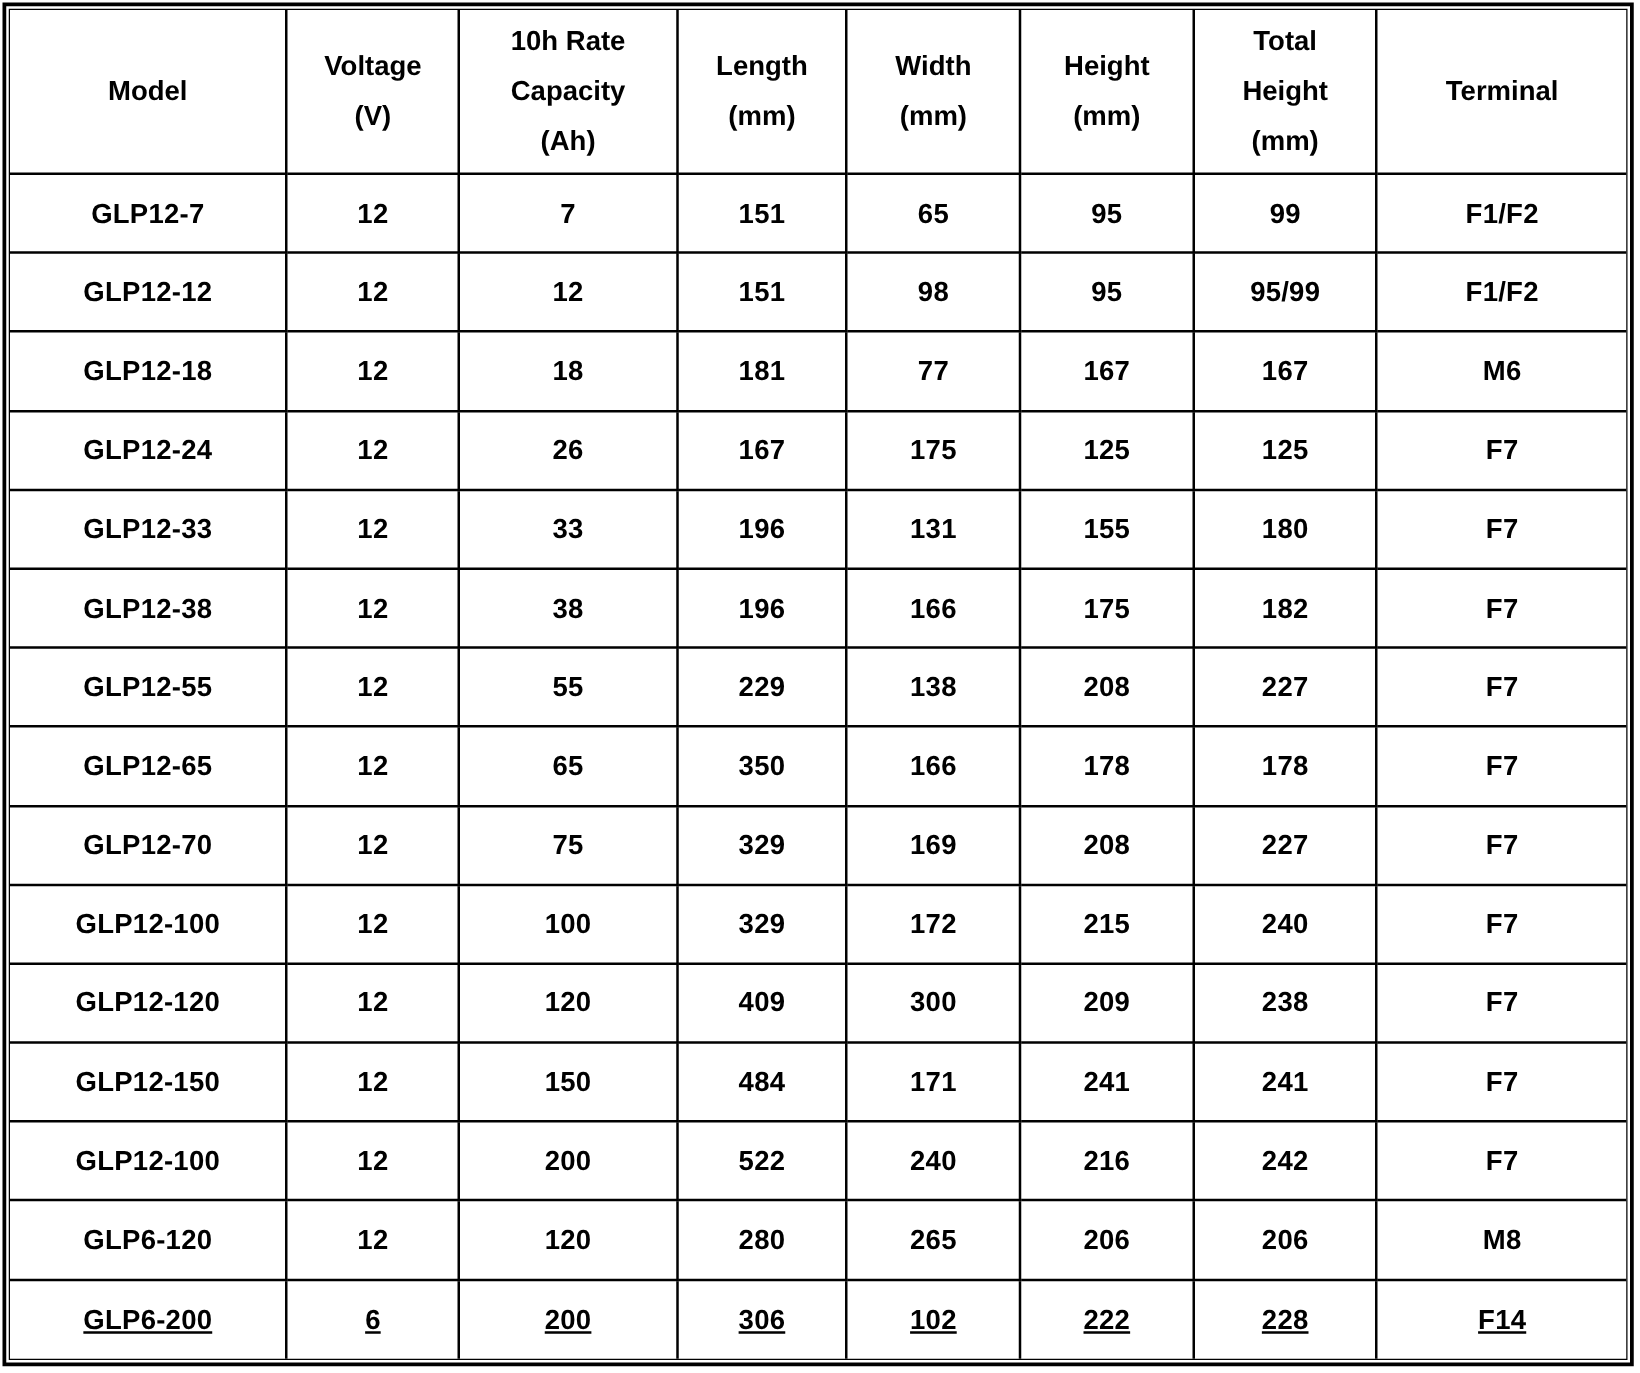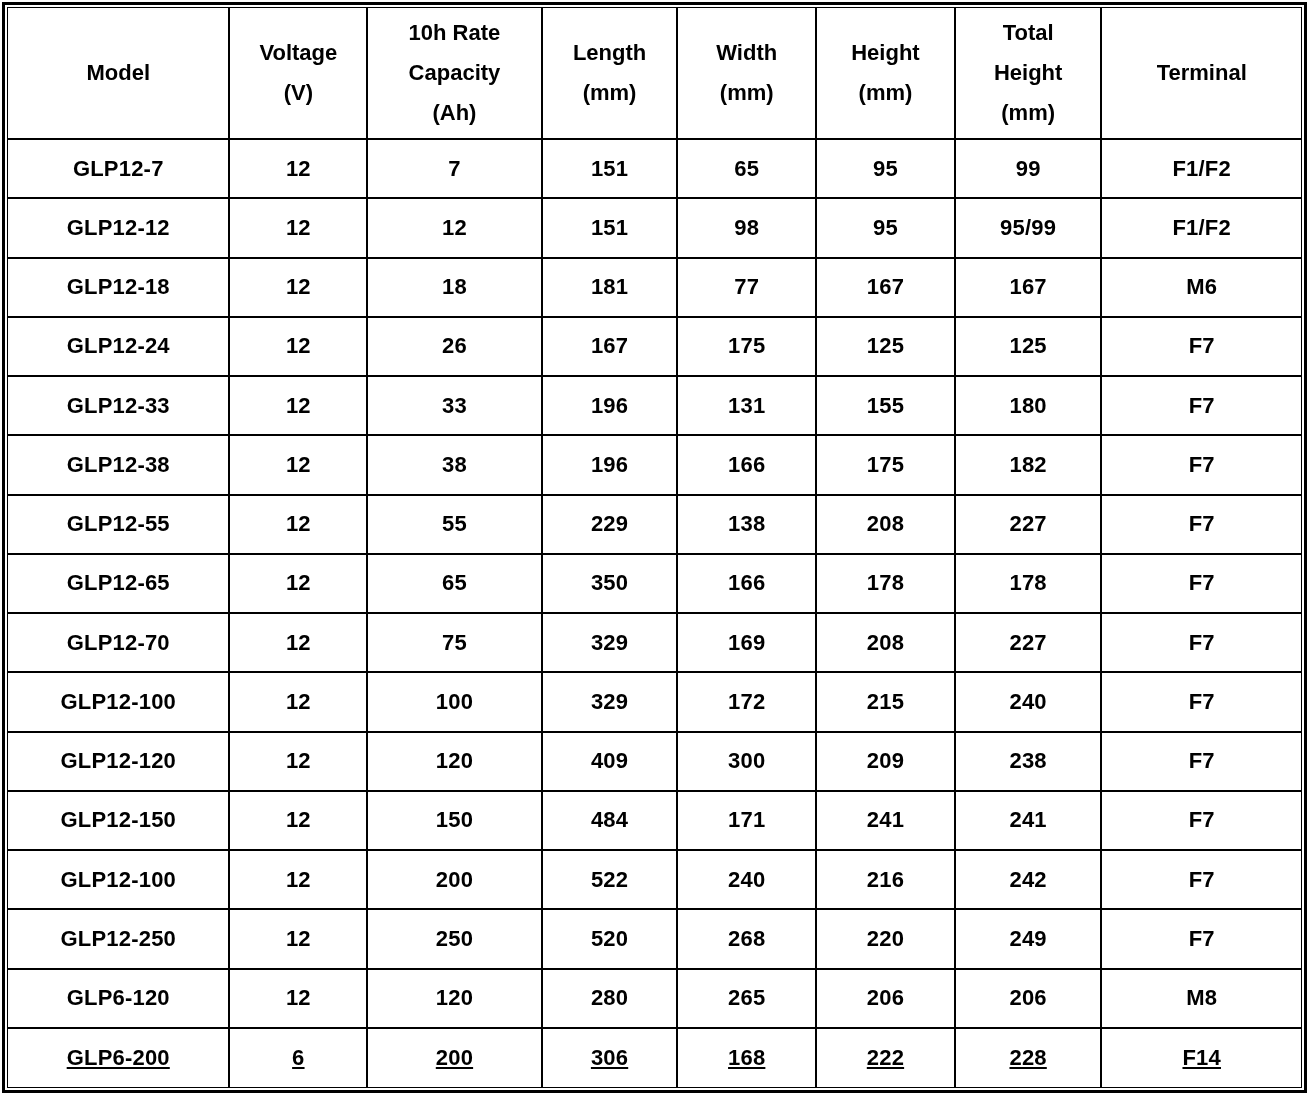--- a/index.html
+++ b/index.html
@@ -245,45 +245,35 @@
               <td>GLP12-100</td>
               <td>12</td>
               <td>200</td>
               <td>522</td>
               <td>240</td>
               <td>216</td>
               <td>242</td>
               <td>F7</td>
             </tr>
             <tr>
-              <td>GLP12-250</td>
-              <td>12</td>
-              <td>250</td>
-              <td>520</td>
-              <td>268</td>
-              <td>220</td>
-              <td>249</td>
-              <td>F7</td>
-            </tr>
-            <tr>
               <td>GLP6-120</td>
               <td>12</td>
               <td>120</td>
               <td>280</td>
               <td>265</td>
               <td>206</td>
               <td>206</td>
               <td>M8</td>
             </tr>
             <tr>
               <td>GLP6-200</td>
               <td>6</td>
               <td>200</td>
               <td>306</td>
-              <td>168</td>
+              <td>102</td>
               <td>222</td>
               <td>228</td>
               <td>F14</td>
             </tr>
           </tbody>
       </table>
     </div>
   </div>
 </div>
 

